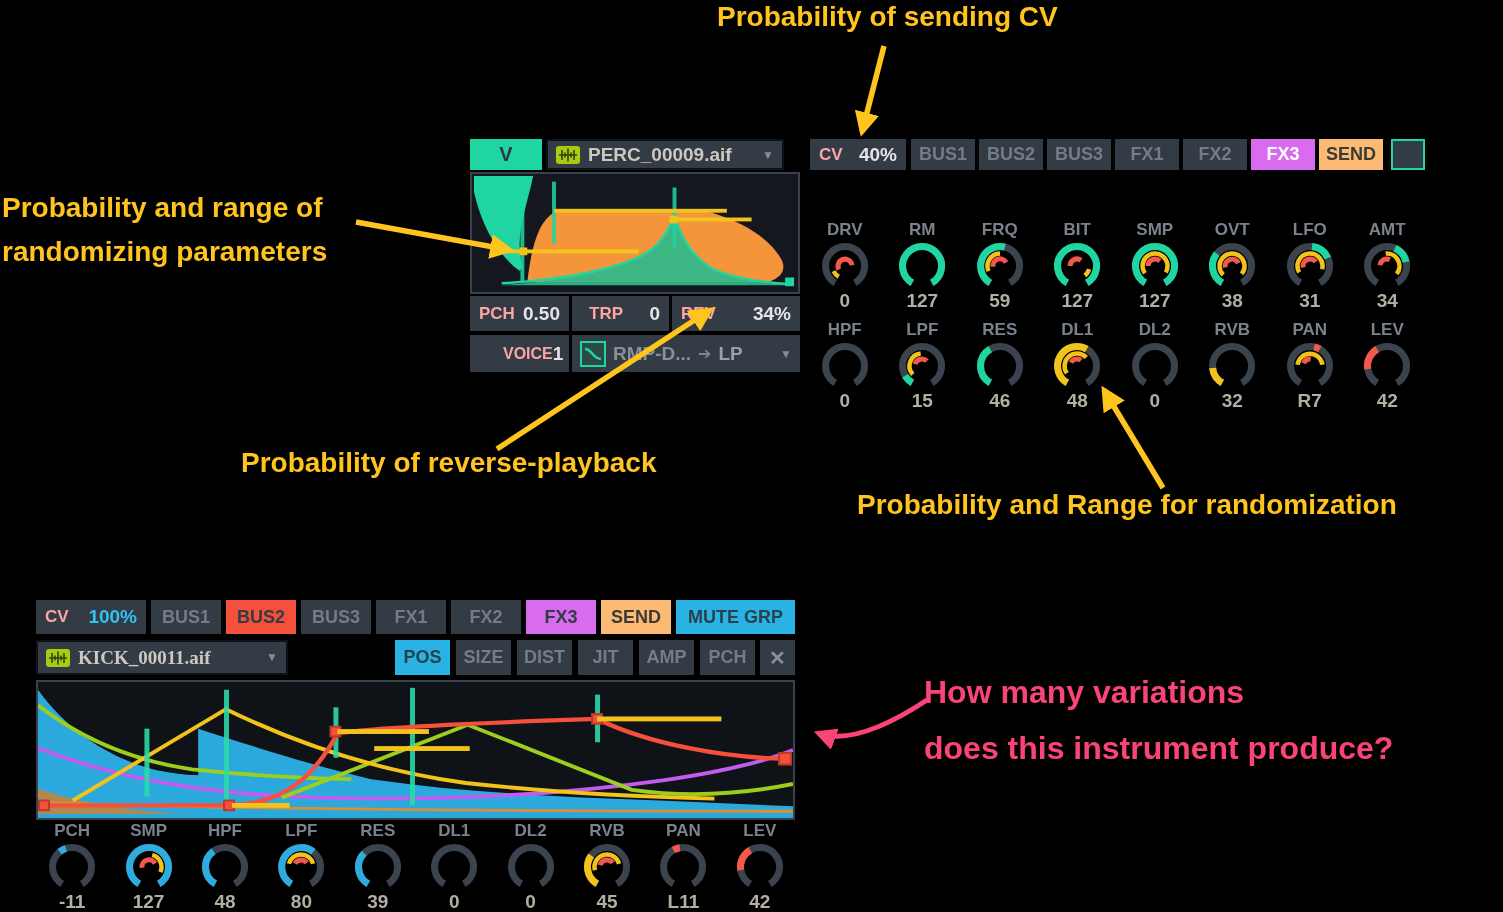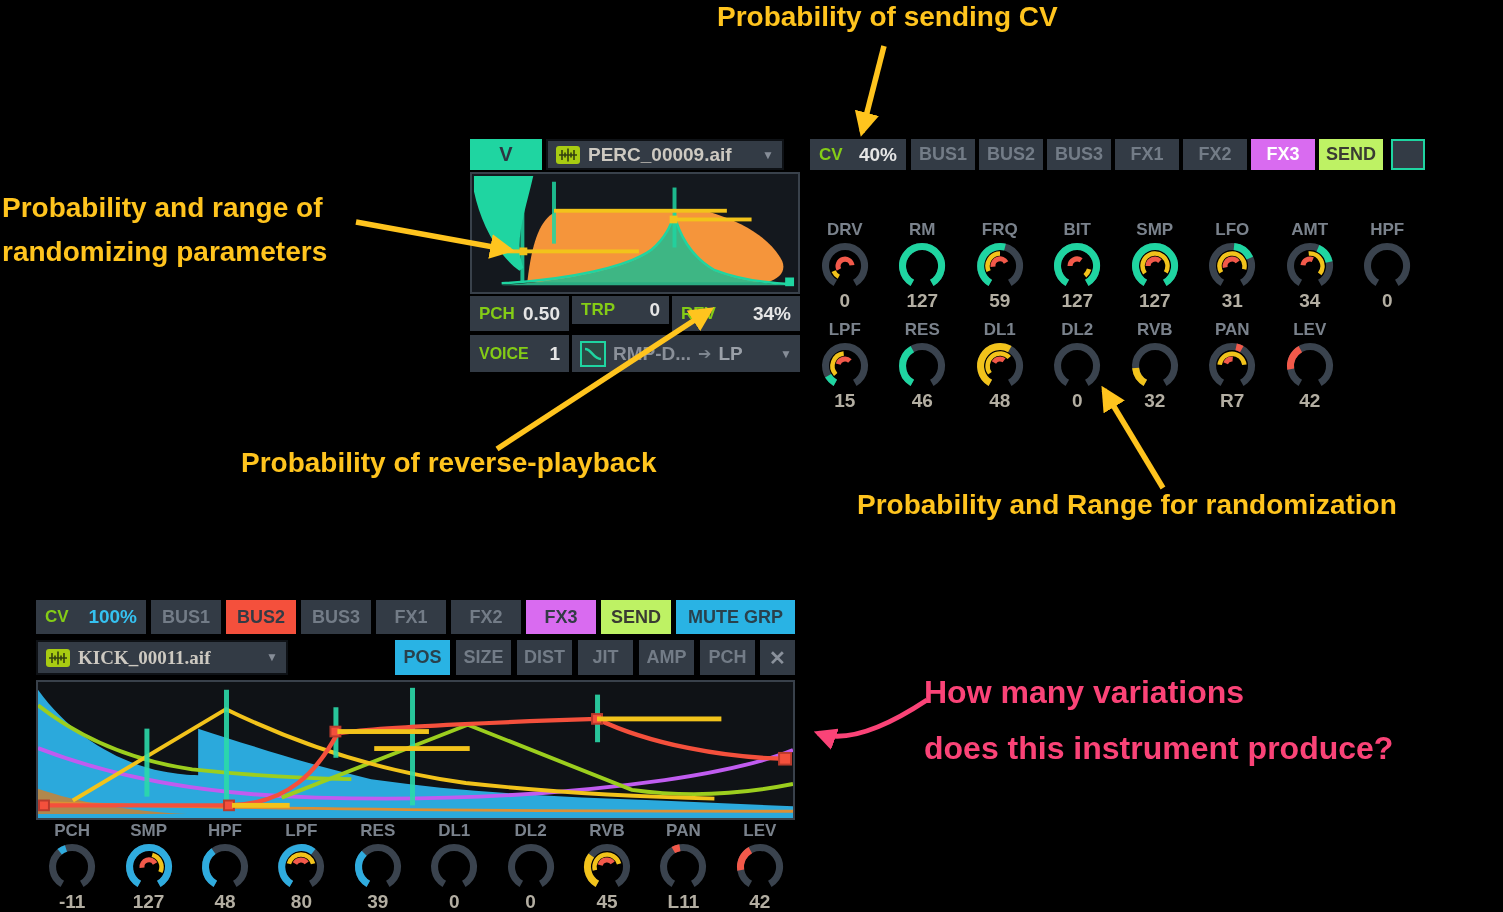--- a/index.html
+++ b/index.html
@@ -6,30 +6,30 @@
   body{width:1503px;height:912px;font-family:"Liberation Sans",sans-serif;}
   .stage{position:relative;width:1503px;height:912px;background:#000;overflow:hidden;}
 
   
   .ann{position:absolute;font-weight:bold;z-index:6;white-space:nowrap;}
   .ann-yellow{color:#FFC41E;font-size:28px;}
   .ann-pink{color:#FA4377;font-size:32px;line-height:56px;}
 
   
   .cell{position:absolute;background:#333B45;display:flex;align-items:center;box-sizing:border-box;z-index:2;}
-  .pl{color:#84cc16;font-weight:bold;font-size:17px;padding-left:9px;}
+  .pl{color:#fca5a5;font-weight:bold;font-size:17px;padding-left:9px;}
   .pv{margin-left:auto;font-weight:bold;font-size:19px;padding-right:9px;color:#e5e5e5;}
   .pv-cyan{color:#35C1F0;}
   .btnrow{position:absolute;display:flex;gap:4px;z-index:2;}
   .rbtn{display:flex;align-items:center;justify-content:center;font-weight:bold;font-size:18px;height:100%;box-sizing:border-box;}
   .b-dim{background:#333B45;color:#737C87;}
   .b-red{background:#F4503C;color:#333B45;}
   .b-mag{background:#D96BF0;color:#333B45;}
   .b-mag-light{background:#D96BF0;color:#FFFFFF;}
-  .b-org{background:#bef264;color:#3A3B33;}
+  .b-org{background:#fdba74;color:#3A3B33;}
   .b-cyan{background:#29B3E4;color:#29414C;}
   .tri{color:#868D97;font-size:12px;}
 
   .vbtn{position:absolute;background:#1FD5A1;color:#2D3642;font-weight:bold;font-size:20px;
         display:flex;align-items:center;justify-content:center;z-index:2;}
   .fsel{position:absolute;background:#333B45;border:2px solid #0E1115;display:flex;align-items:center;
         gap:8px;padding:0 8px;box-sizing:border-box;z-index:2;}
   .fname{flex:1;color:#CDC9C1;font-weight:bold;font-size:19px;white-space:nowrap;overflow:hidden;}
 
   .wavebox{position:absolute;background:#14181E;border:2px solid #39414B;box-sizing:border-box;z-index:2;}
@@ -103,29 +103,29 @@
       <rect x="48" y="76" width="8" height="8" fill="#F2C31B"></rect>
       <rect x="200" y="43" width="8" height="8" fill="#F2C31B"></rect>
       <rect x="317" y="107" width="9" height="9" fill="#1FD5A1"></rect>
     </svg>
   </div>
 
   <div class="cell" style="left:470px;top:296px;width:99px;height:35px;">
     <span class="pl">PCH</span>
     <span class="pv">0.50</span>
   </div>
-  <div class="cell" style="left:572px;top:296px;width:97px;height:28px;">
+  <div class="cell" style="left:572px;top:296px;width:97px;height:35px;padding-left:8px;">
     <span class="pl">TRP</span>
     <span class="pv">0</span>
   </div>
   <div class="cell" style="left:672px;top:296px;width:128px;height:35px;">
     <span class="pl">REV</span>
     <span class="pv">34%</span>
   </div>
-  <div class="cell" style="left:470px;top:335px;width:99px;height:37px;">
+  <div class="cell" style="left:470px;top:335px;width:99px;height:37px;padding-left:24px;">
     <span class="pl" style="font-size:16px;">VOICE</span>
     <span class="pv">1</span>
   </div>
   <div class="cell" style="left:572px;top:335px;width:228px;height:37px;gap:7px;padding:0 8px;">
     <svg class="envicon" viewBox="0 0 26 26">
       <rect x="1" y="1" width="24" height="24" fill="#2C4A44" stroke="#1FD5A1" stroke-width="2"></rect>
       <path d="M5,8 C12,8 13,18 21,18" stroke="#1FD5A1" stroke-width="2.6" fill="none"></path>
     </svg>
     <span style="color:#8A9099;font-weight:bold;font-size:19px;">RMP-D...</span>
     <span style="color:#7E8690;font-size:16px;">➔</span>
@@ -173,20 +173,30 @@
       </div>
       <div class="knob">
         <div class="kl">SMP</div>
         <svg viewBox="0 0 56 54" width="56" height="54">
           <path d="M18.3,43.9 A19.5,19.5 0 1 1 37.8,43.9" stroke="#3A434E" stroke-width="7" fill="none"></path>
           <path d="M18.3,43.9 A19.5,19.5 0 1 1 37.8,43.9" stroke="#1FD5A1" stroke-width="7" fill="none"></path>
           <path d="M17.9,34.3 A12.5,12.5 0 1 1 38.8,33.3" stroke="#F2C31B" stroke-width="4.5" fill="none"></path>
           <path d="M21.0,27.0 A7,7 0 0 1 32.9,22.1" stroke="#F2594A" stroke-width="5" fill="none"></path>
         </svg>
         <div class="kv">127</div>
+      </div>
+      <div class="knob">
+        <div class="kl">OVT</div>
+        <svg viewBox="0 0 56 54" width="56" height="54">
+          <path d="M18.3,43.9 A19.5,19.5 0 1 1 37.8,43.9" stroke="#3A434E" stroke-width="7" fill="none"></path>
+          <path d="M18.3,43.9 A19.5,19.5 0 0 1 12.8,14.7" stroke="#1FD5A1" stroke-width="7" fill="none"></path>
+          <path d="M19.2,35.8 A12.5,12.5 0 1 1 37.7,34.9" stroke="#F2C31B" stroke-width="4.5" fill="none"></path>
+          <path d="M21.2,28.5 A7,7 0 0 1 34.4,24.2" stroke="#F2594A" stroke-width="5" fill="none"></path>
+        </svg>
+        <div class="kv">38</div>
       </div>
       <div class="knob">
         <div class="kl">LFO</div>
         <svg viewBox="0 0 56 54" width="56" height="54">
           <path d="M18.3,43.9 A19.5,19.5 0 1 1 37.8,43.9" stroke="#3A434E" stroke-width="7" fill="none"></path>
           <path d="M30.0,7.6 A19.5,19.5 0 0 1 45.8,19.1" stroke="#1FD5A1" stroke-width="7" fill="none"></path>
           <path d="M17.2,33.3 A12.5,12.5 0 1 1 40.1,30.2" stroke="#F2C31B" stroke-width="4.5" fill="none"></path>
           <path d="M21.2,28.5 A7,7 0 0 1 33.7,22.9" stroke="#F2594A" stroke-width="5" fill="none"></path>
         </svg>
         <div class="kv">31</div>

